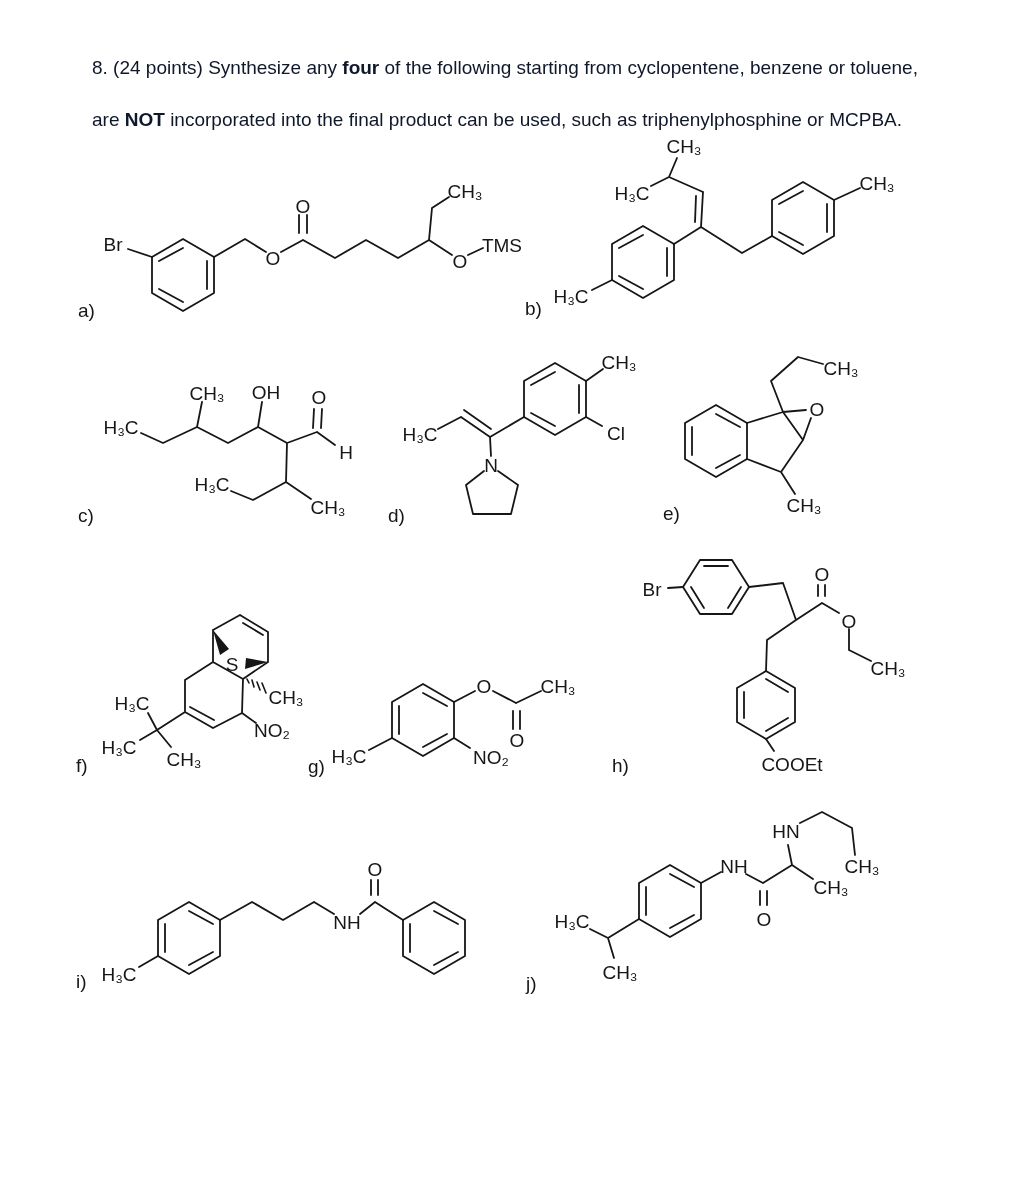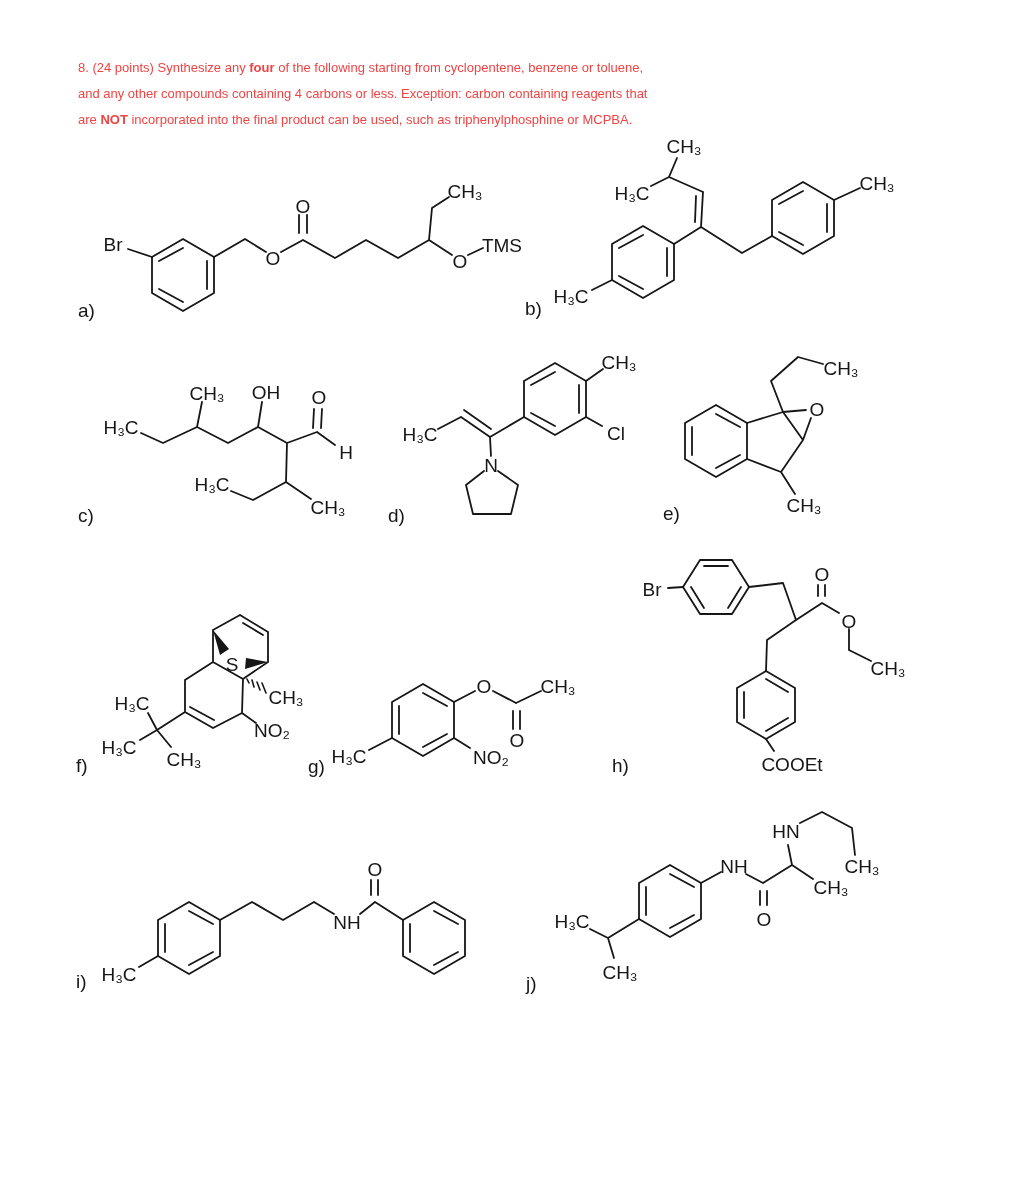--- a/index.html
+++ b/index.html
@@ -1,35 +1,35 @@
 <!DOCTYPE html>
 <html><head>
 <meta charset="utf-8">
 <style>
   html,body{margin:0;padding:0;background:#ffffff;}
   body{width:1018px;height:1180px;position:relative;font-family:"Liberation Sans","DejaVu Sans",sans-serif;color:#161616;}
   .sheet{position:absolute;inset:0;background:#ffffff;}
-  .header{position:absolute;left:78px;top:55px;width:890px;font-size:13px;line-height:26px;color:#ef4444;}
+  .header{position:absolute;left:92px;top:55px;width:890px;font-size:19px;line-height:26px;color:#0f172a;}
   .header b{font-weight:bold;}
   svg.structures{position:absolute;left:0;top:0;}
   svg text{font-family:"Liberation Sans","DejaVu Sans",sans-serif;font-size:19px;fill:#161616;}
   svg text.letter{font-size:19px;}
   .bond{stroke:#161616;stroke-width:1.8;fill:none;stroke-linecap:round;stroke-linejoin:round;}
   .ring{stroke:#161616;stroke-width:1.8;fill:none;stroke-linejoin:round;}
   .wedge{fill:#161616;stroke:none;}
   .hash{stroke:#161616;stroke-width:1.6;fill:none;stroke-linecap:round;}
 </style>
 </head>
 <body>
 
 <div class="sheet">
 
   <div class="header">
     <span>8. (24 points) Synthesize any </span><b>four</b><span> of the following starting from cyclopentene, benzene or toluene,</span><br>
-    <span>and any other compounds containing 4 carbons or less. Exception: carbon containing reagents that</span><br>
+    <br>
     <span>are </span><b>NOT</b><span> incorporated into the final product can be used, such as triphenylphosphine or MCPBA.</span>
   </div>
 
   <svg class="structures" width="1018" height="1180" viewBox="0 0 1018 1180">
 
     <g>
       <path class="ring" d="M183,239 L214,257 L214,293 L183,311 L152,293 L152,257 Z"></path>
       <path class="bond" d="M159,261 L183,248 M207,261 L207,289 M183,302 L159,289"></path>
       <path class="bond" d="M128,249 L152,257 M214,257 L245,239 L266,252 M281,252 L303,240 M303,240 L335,258 L366,240 L398,258 L429,240 M429,240 L432,208 M432,208 L449,197 M429,240 L452,255 M468,255 L483,248"></path>
       <path class="bond" d="M299,233 L299,215 M307,233 L307,215"></path>

